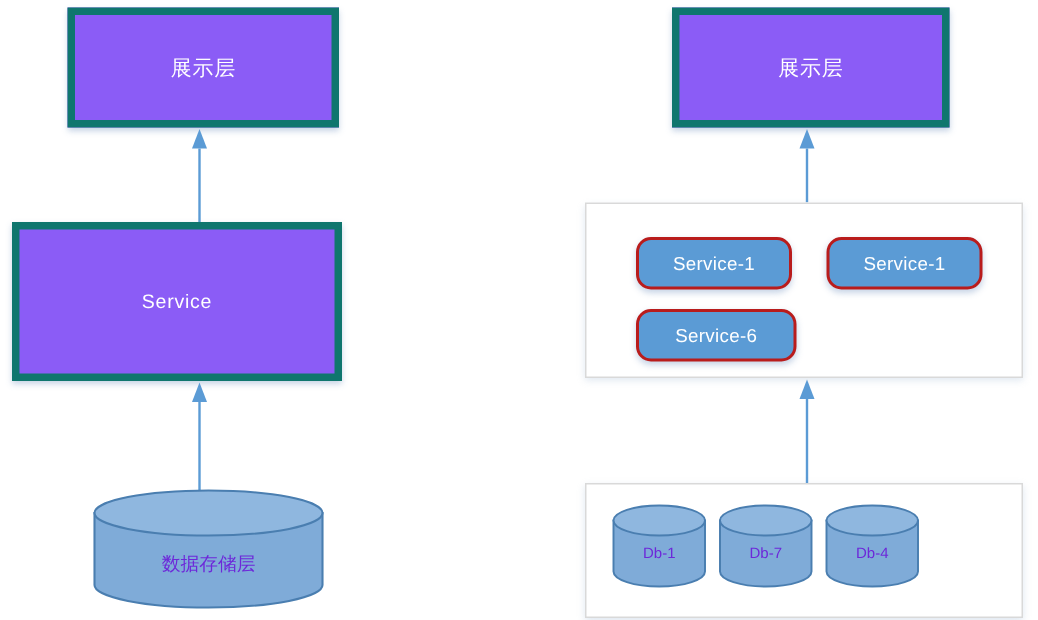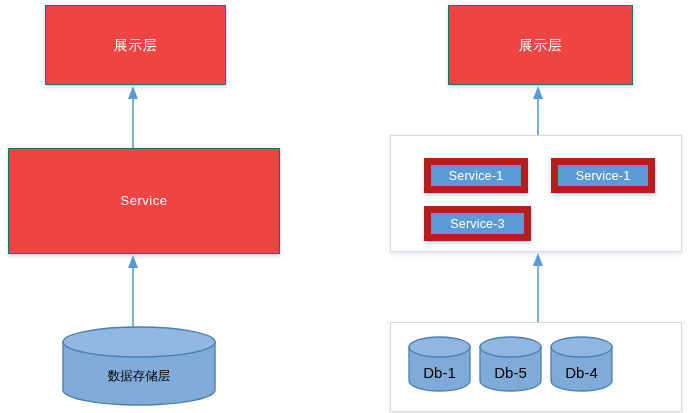--- a/index.html
+++ b/index.html
@@ -24,22 +24,22 @@
   }
 
   
   .node {
     position: absolute;
     box-sizing: border-box;
   }
 
   
   .rect-blue {
-    background: #ef4444;
-    border: 1px solid #0f766e;
+    background: #8b5cf6;
+    border: 5px solid #0f766e;
     box-shadow: 0 2px 4px rgba(130, 160, 200, 0.45);
     display: flex;
     align-items: center;
     justify-content: center;
     color: #ffffff;
   }
   .rect-blue .label {
     color: #ffffff;
     font-size: 13px;
     letter-spacing: 0.5px;
@@ -56,22 +56,22 @@
     background: #ffffff;
     border: 1px solid #D9D9D9;
     box-shadow: 0 2px 5px rgba(150, 175, 205, 0.30);
   }
 
   
   .pill {
     position: absolute;
     box-sizing: border-box;
     background: #5B9BD5;
-    border: 7px solid #b91c1c;
-    border-radius: 0;
+    border: 2px solid #b91c1c;
+    border-radius: 10px;
     display: flex;
     align-items: center;
     justify-content: center;
     box-shadow: 0 2px 4px rgba(130, 160, 200, 0.45);
   }
   .pill .label {
     color: #ffffff;
     font-size: 12.5px;
     white-space: nowrap;
     letter-spacing: 0.2px;
@@ -88,31 +88,31 @@
     top: 0;
     width: 100%;
     height: 100%;
     overflow: visible;
   }
   .cylinder .cyl-label {
     position: absolute;
     left: 0;
     width: 100%;
     text-align: center;
-    color: #000000;
+    color: #6d28d9;
     white-space: nowrap;
     pointer-events: none;
   }
   .cyl-big .cyl-label {
     top: 52%;
     font-size: 12.5px;
   }
   .cyl-small .cyl-label {
     top: 50%;
-    font-size: 15px;
+    font-size: 10px;
   }
 
   
   .arrow {
     position: absolute;
   }
   .arrow svg {
     display: block;
     overflow: visible;
   }
@@ -126,21 +126,21 @@
     <span class="label label-cn">展示层</span>
   </div>
 
   <div class="arrow" style="left:125px; top:85px; width:16px; height:63px;">
     <svg width="16" height="63" viewBox="0 0 16 63">
       <line x1="8" y1="63" x2="8" y2="14" stroke="#5B9BD5" stroke-width="1.6"></line>
       <polygon points="8,1 3,14 13,14" fill="#5B9BD5"></polygon>
     </svg>
   </div>
 
-  <div class="node rect-blue" style="left:8px; top:148px; width:272px; height:106px;">
+  <div class="node rect-blue" style="left:8px; top:148px; width:220px; height:106px;">
     <span class="label">Service</span>
   </div>
 
   <div class="arrow" style="left:125px; top:254px; width:16px; height:74px;">
     <svg width="16" height="74" viewBox="0 0 16 74">
       <line x1="8" y1="74" x2="8" y2="14" stroke="#5B9BD5" stroke-width="1.6"></line>
       <polygon points="8,1 3,14 13,14" fill="#5B9BD5"></polygon>
     </svg>
   </div>
 
@@ -167,21 +167,21 @@
 
     <div class="pill" style="left:33px; top:22px; width:104px; height:35px;">
       <span class="label">Service-1</span>
     </div>
 
     <div class="pill" style="left:160px; top:22px; width:104px; height:35px;">
       <span class="label">Service-1</span>
     </div>
 
     <div class="pill" style="left:33px; top:70px; width:107px; height:35px;">
-      <span class="label">Service-3</span>
+      <span class="label">Service-6</span>
     </div>
 
   </div>
 
   <div class="arrow" style="left:530px; top:252px; width:16px; height:72px;">
     <svg width="16" height="72" viewBox="0 0 16 72">
       <line x1="8" y1="72" x2="8" y2="14" stroke="#5B9BD5" stroke-width="1.6"></line>
       <polygon points="8,1 3,14 13,14" fill="#5B9BD5"></polygon>
     </svg>
   </div>
@@ -194,21 +194,21 @@
         <ellipse cx="31.5" cy="11" rx="30.5" ry="10" fill="#8FB7DF" stroke="#4A7EB0" stroke-width="1.3"></ellipse>
       </svg>
       <span class="cyl-label">Db-1</span>
     </div>
 
     <div class="cylinder cyl-small" style="left:88px; top:13px; width:63px; height:56px;">
       <svg viewBox="0 0 63 56" preserveAspectRatio="none">
         <path d="M1,11 L1,45 A30.5,10 0 0 0 62,45 L62,11 Z" fill="#7FABD8" stroke="#4A7EB0" stroke-width="1.3"></path>
         <ellipse cx="31.5" cy="11" rx="30.5" ry="10" fill="#8FB7DF" stroke="#4A7EB0" stroke-width="1.3"></ellipse>
       </svg>
-      <span class="cyl-label">Db-5</span>
+      <span class="cyl-label">Db-7</span>
     </div>
 
     <div class="cylinder cyl-small" style="left:159px; top:13px; width:63px; height:56px;">
       <svg viewBox="0 0 63 56" preserveAspectRatio="none">
         <path d="M1,11 L1,45 A30.5,10 0 0 0 62,45 L62,11 Z" fill="#7FABD8" stroke="#4A7EB0" stroke-width="1.3"></path>
         <ellipse cx="31.5" cy="11" rx="30.5" ry="10" fill="#8FB7DF" stroke="#4A7EB0" stroke-width="1.3"></ellipse>
       </svg>
       <span class="cyl-label">Db-4</span>
     </div>
 

